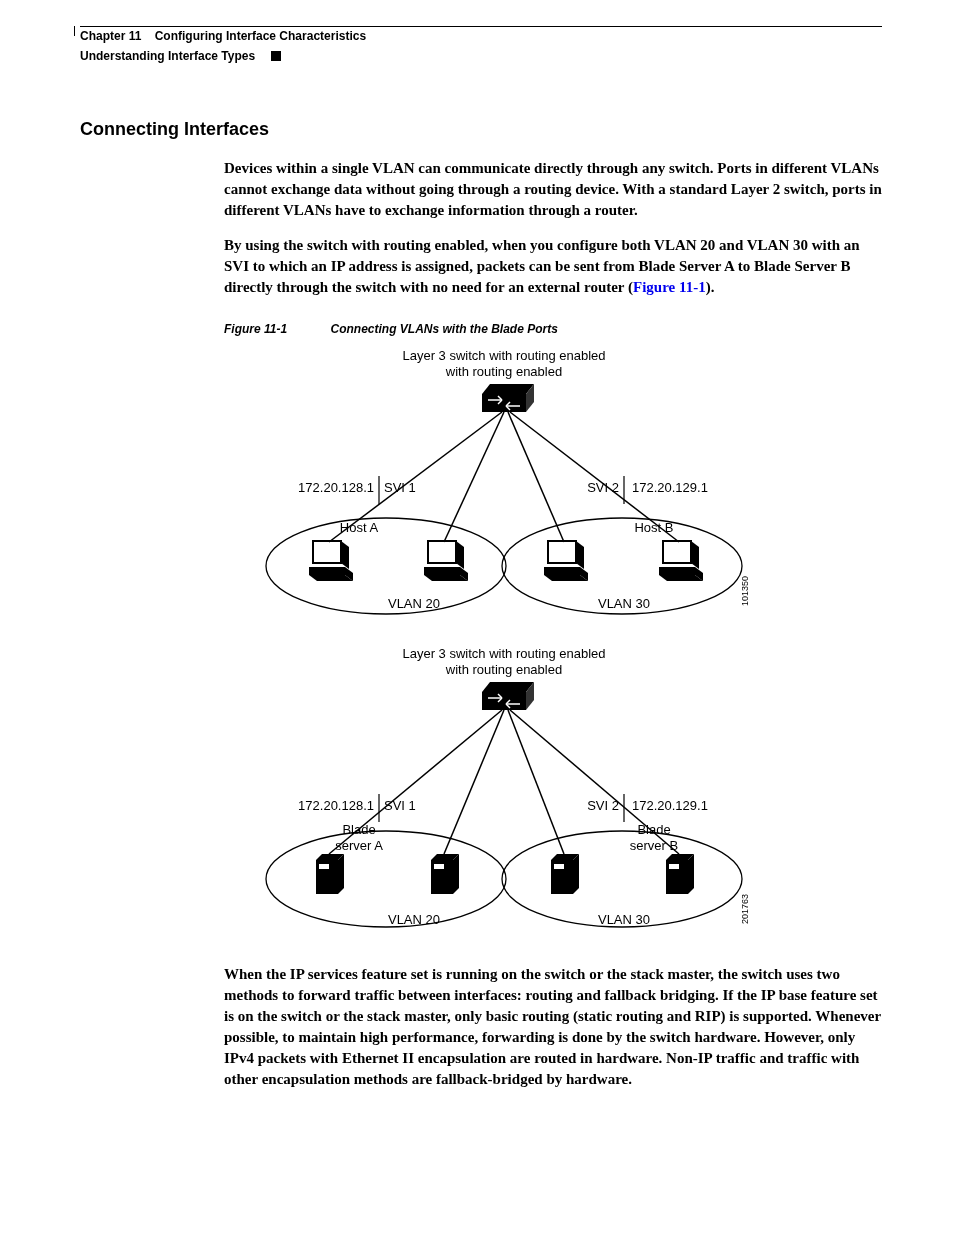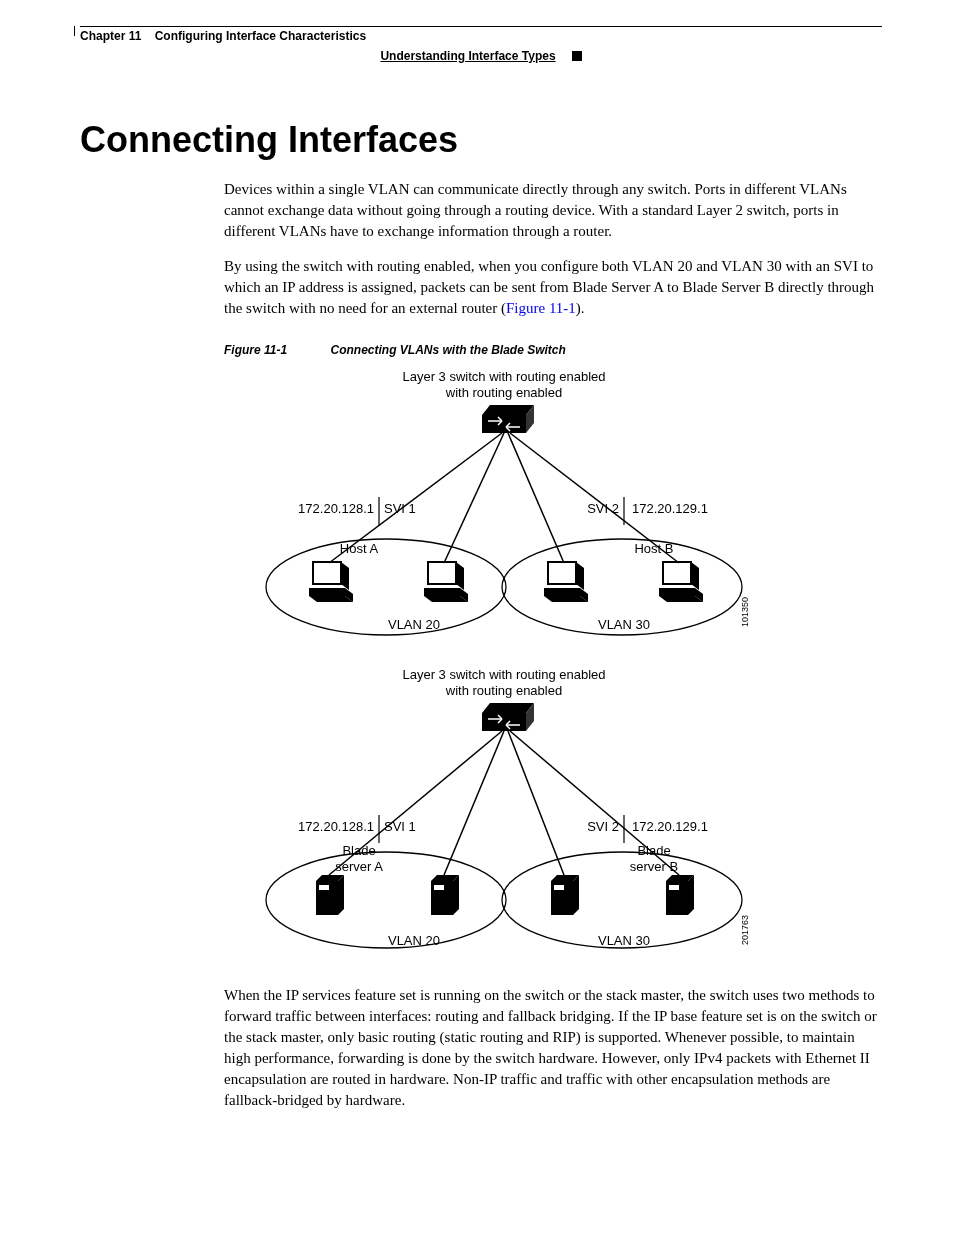--- a/index.html
+++ b/index.html
@@ -32,42 +32,42 @@
     border-left: 1.5px solid #000;
   }
   .chapter-line {
     font-family: Arial, Helvetica, sans-serif;
     font-size: 12px;
     font-weight: bold;
     margin: 0 0 6px 0;
   }
   .section-head-row {
     display: flex;
-    justify-content: center;
+    justify-content: flex-start;
     align-items: center;
     gap: 16px;
     font-family: Arial, Helvetica, sans-serif;
     font-size: 12px;
     font-weight: bold;
-    text-decoration: underline;
   }
   .black-sq {
     width: 10px;
     height: 10px;
     background: #000;
   }
   h1.section-title {
     font-family: Arial, Helvetica, sans-serif;
-    font-size: 36px;
+    font-size: 18px;
     font-weight: bold;
     margin: 56px 0 18px 0;
   }
   .body-text {
     margin-left: 144px;
     margin-right: 0;
+    font-weight: bold;
   }
   .body-text p {
     margin: 0 0 14px 0;
     line-height: 1.4;
   }
   a.doc-link {
     color: #0000ee;
     text-decoration: none;
   }
   .fig-caption {
@@ -110,21 +110,21 @@
 
   <div class="body-text">
     <p>Devices within a single VLAN can communicate directly through any switch. Ports in different VLANs cannot exchange data without going through a routing device. With a standard Layer 2 switch, ports in different VLANs have to exchange information through a router.</p>
     <p>
       <span>By using the switch with routing enabled, when you configure both VLAN 20 and VLAN 30 with an SVI to which an IP address is assigned, packets can be sent from Blade Server A to Blade Server B directly through the switch with no need for an external router (</span><a href="#" class="doc-link">Figure 11-1</a><span>).</span>
     </p>
   </div>
 
   <div class="fig-caption">
     <span class="fig-num">Figure 11-1</span>
-    <span>Connecting VLANs with the Blade Switch</span>
+    <span>Connecting VLANs with the Blade Ports</span>
   </div>
 
   <div class="diagram">
     <svg width="560" height="280" viewBox="0 0 560 280">
       <text x="280" y="14" text-anchor="middle" font-size="13">Layer 3 switch with routing enabled</text>
       <text x="280" y="30" text-anchor="middle" font-size="13">with routing enabled</text>
 
       <g transform="translate(258,38)">
         <polygon points="0,10 44,10 52,0 8,0" fill="#000"></polygon>
         <rect x="0" y="10" width="44" height="18" fill="#000"></rect>

